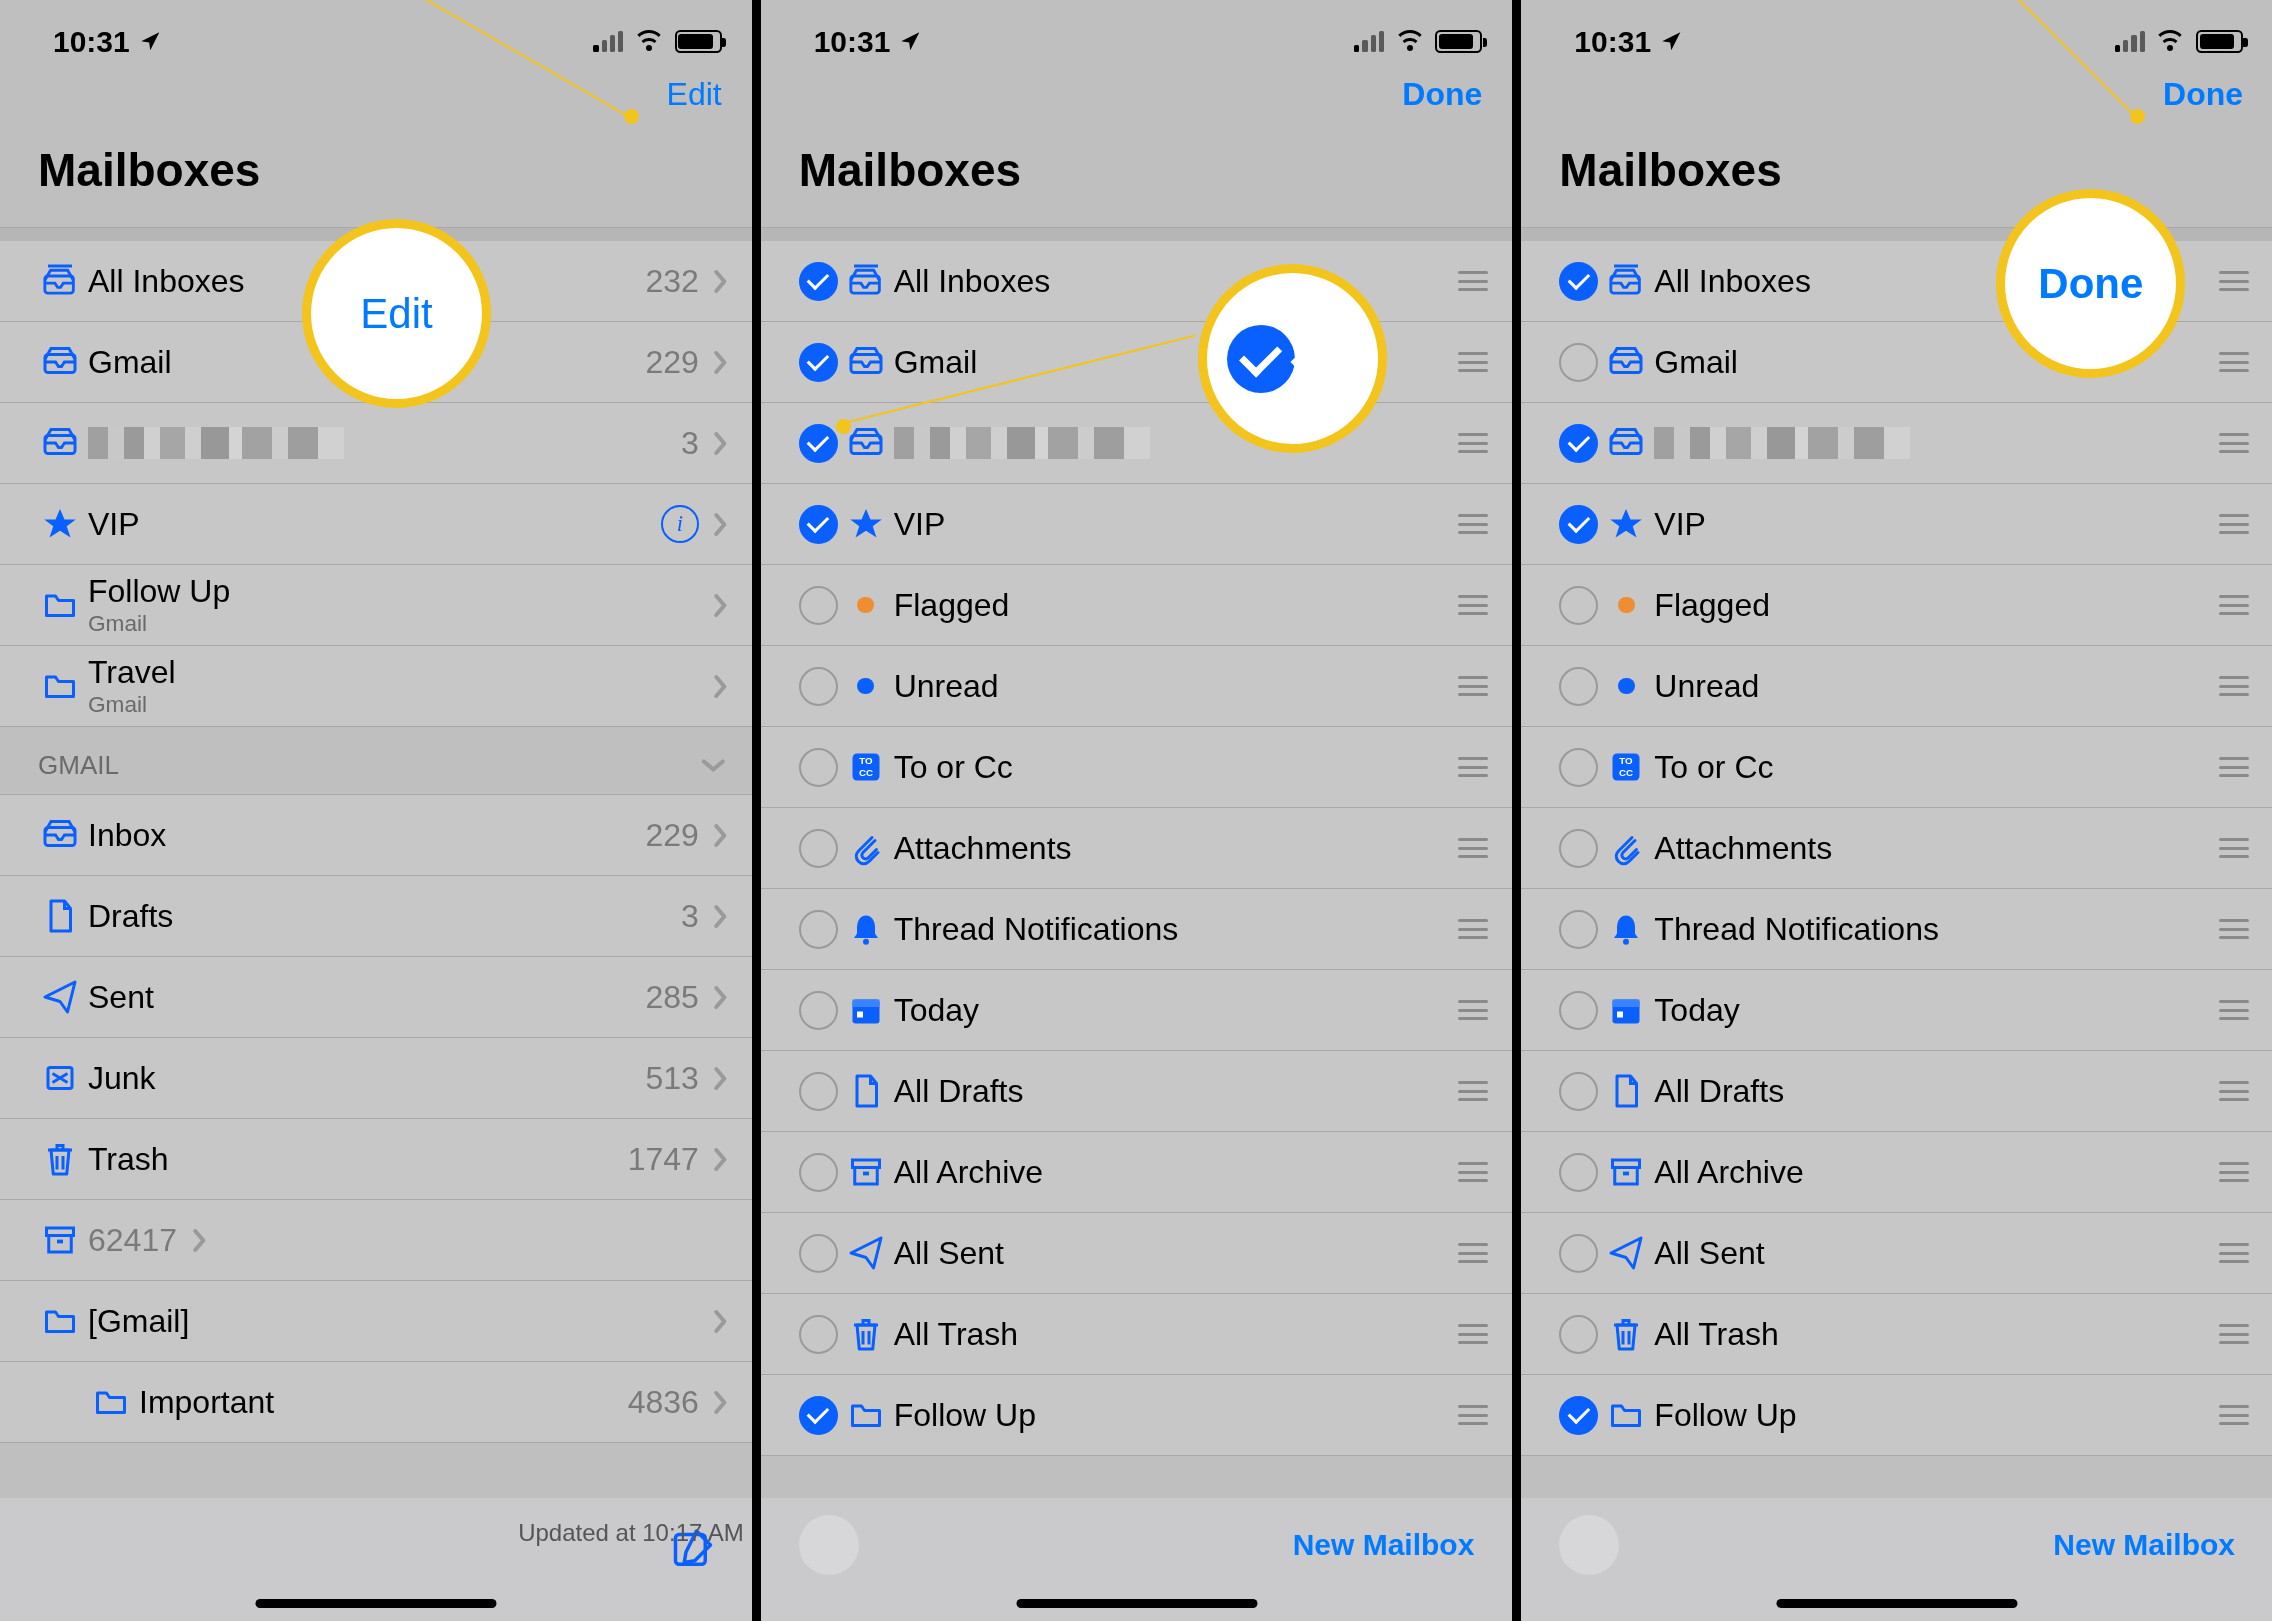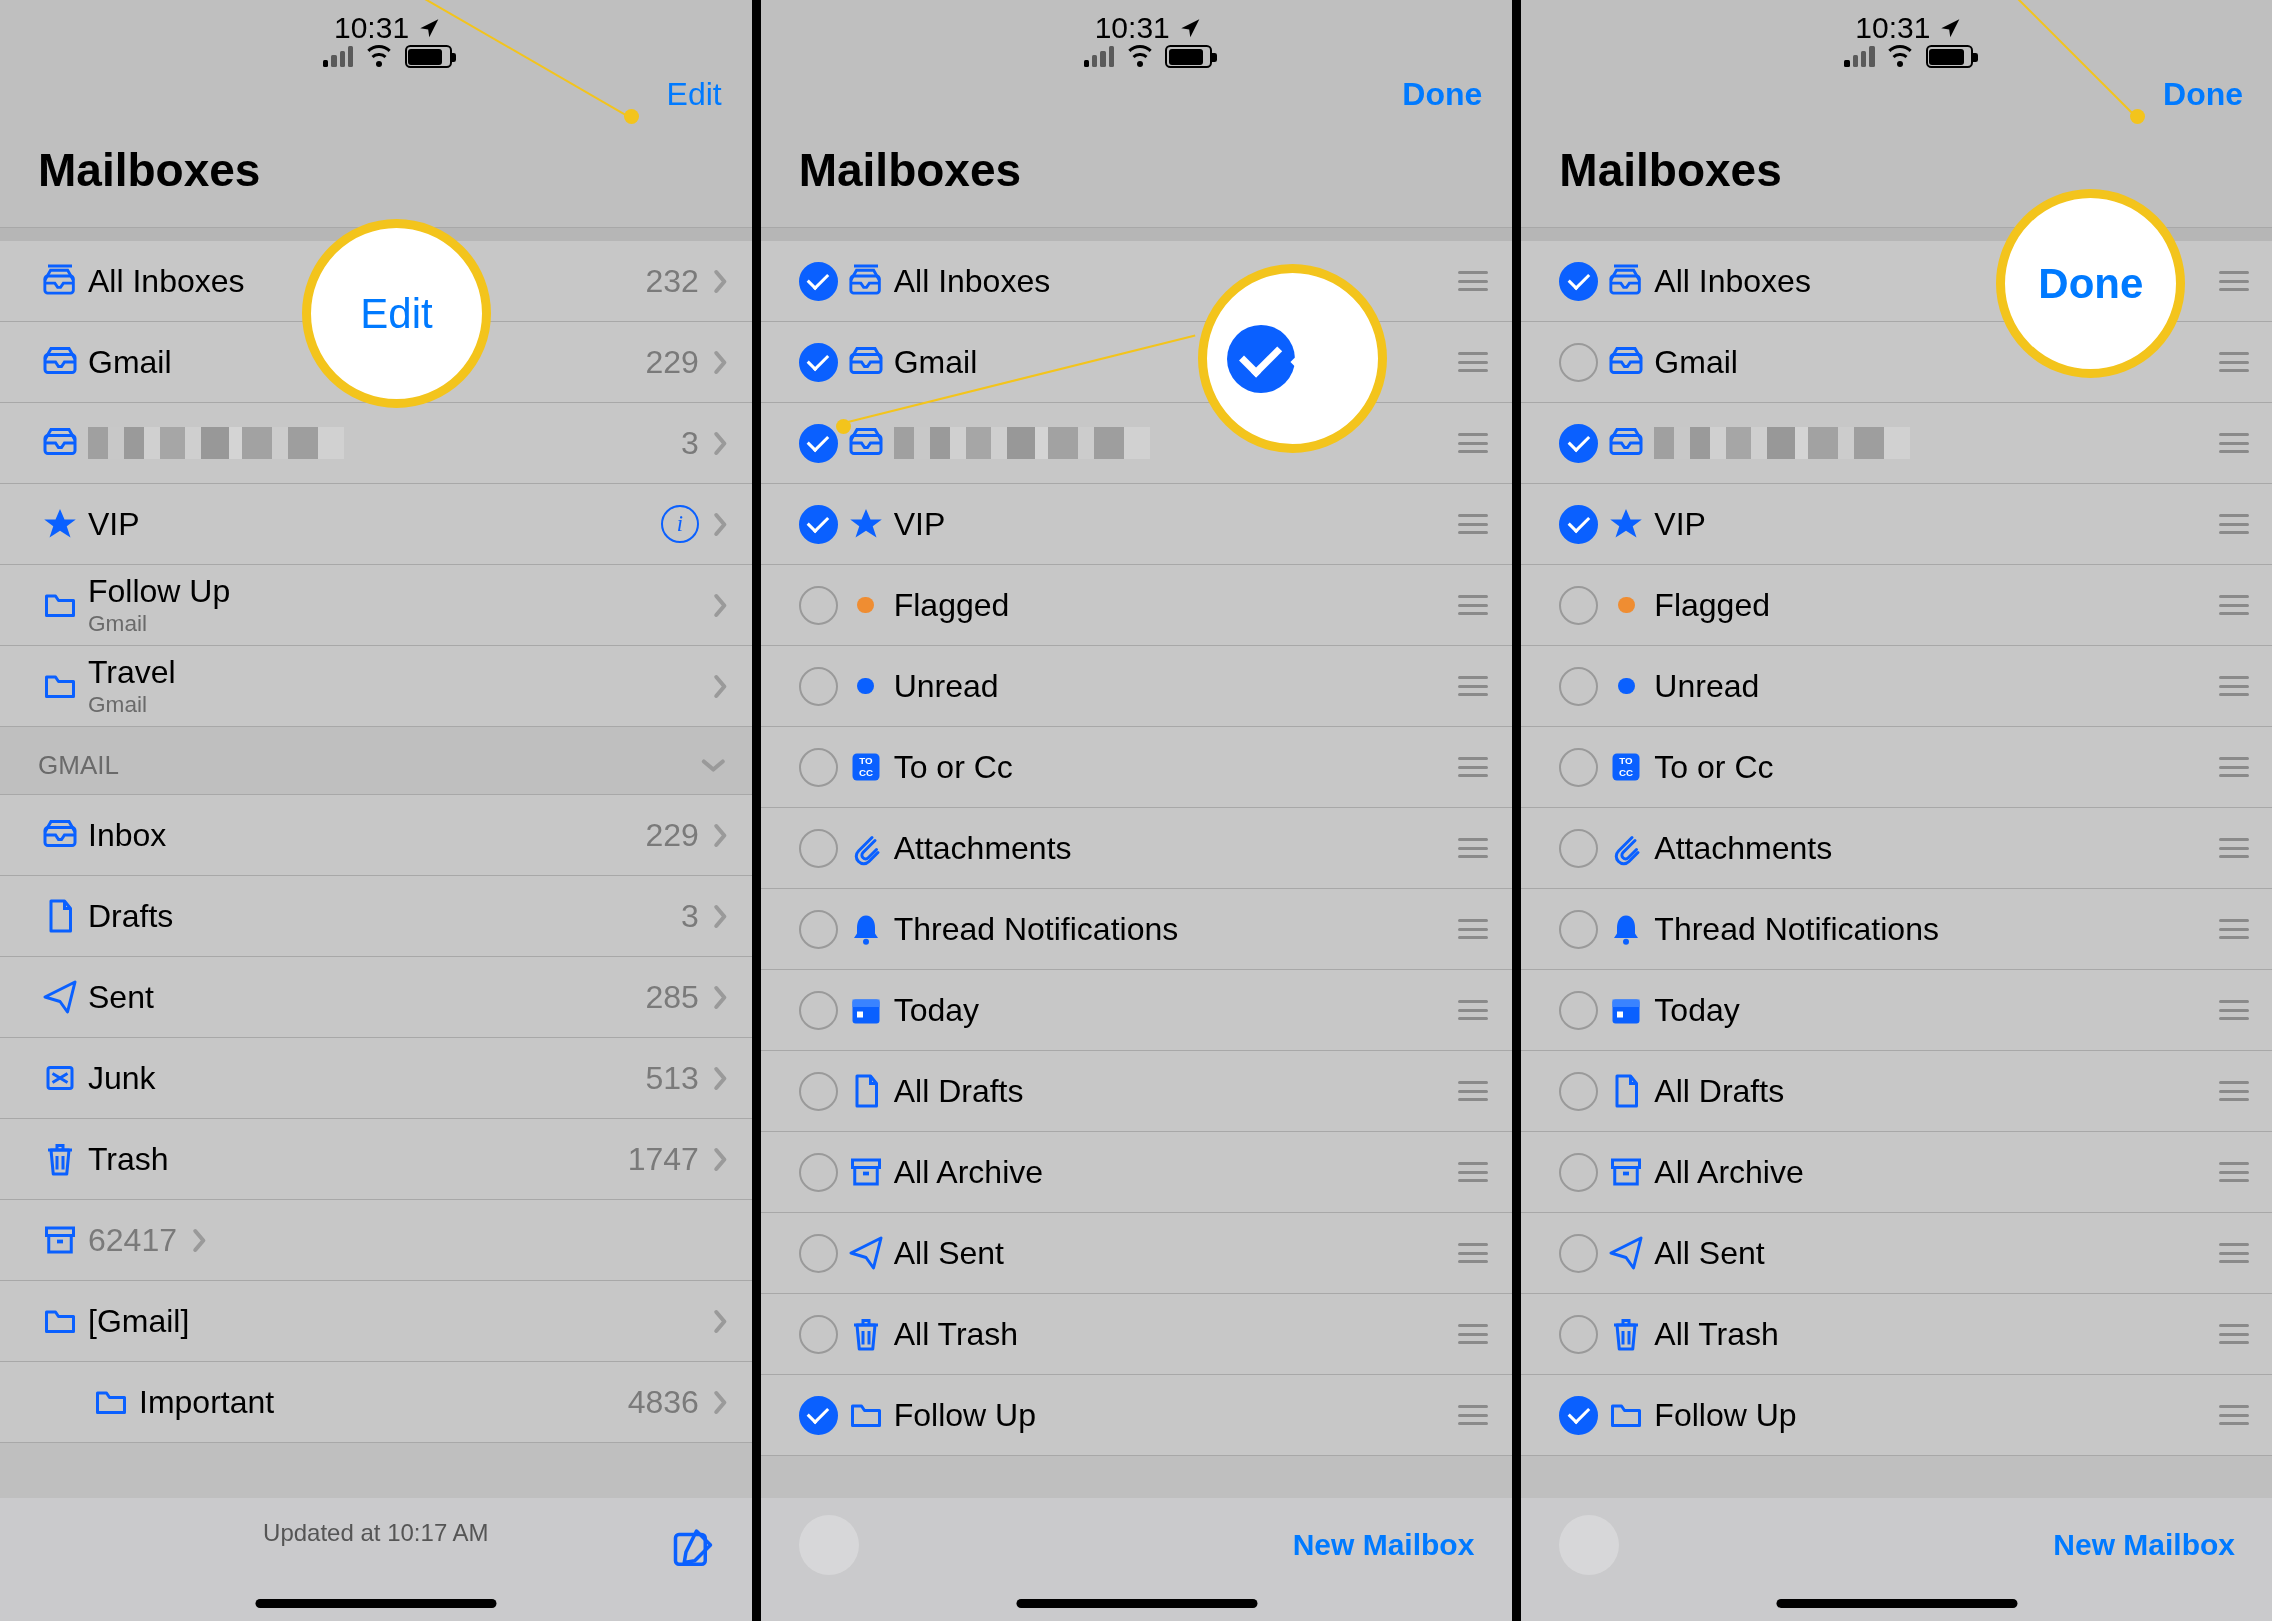--- a/index.html
+++ b/index.html
@@ -22,28 +22,27 @@
     background:#bfbfbf;
     overflow:hidden;
   }
   .divider {
     width:9px;
     background:#000;
   }
   
   .status-bar {
     display:flex;
-    justify-content:flex-end;
+    justify-content:space-between;
     align-items:center;
     padding: 15px 30px 0 53px;
     height:68px;
     font-size:30px;
-    font-weight:400;
+    font-weight:700;
     color:#000;
-    flex-direction:column;
   }
   .status-left { display:flex; align-items:center; gap:9px;}
   .status-right { display:flex; align-items:center; gap:10.6px;}
   
   .signal { display:flex; align-items:flex-end; gap:3px;}
   .signal span { width:5.3px; background:#5a5a5a; border-radius:1.5px;}
   .signal span:nth-child(1){height:7.5px;background:#000;}
   .signal span:nth-child(2){height:12px;}
   .signal span:nth-child(3){height:16.6px;}
   .signal span:nth-child(4){height:21px;}
@@ -113,21 +112,21 @@
   }
   
   .toolbar {
     position:absolute; bottom:0; left:0; right:0;
     height:124px;
     background:#cacacc;
     display:flex; align-items:center; justify-content:space-between;
     padding:0 38px 30px 38px;
     font-size:30px;
   }
-  .toolbar .center-text { position:absolute; left:0; right:0; top:21px; text-align:center; font-size:24px; color:#555;}
+  .toolbar .center-text { position:absolute; left:0; right:8px; top:21px; text-align:right; font-size:24px; color:#555;}
   .toolbar .right-btn { color:#007aff; font-weight:700;}
   .compose {
     width:42px; height:42px;
   }
   .home-indicator {
     position:absolute; bottom:13.6px; left:50%; transform:translateX(-50%);
     width:241px; height:9px; background:#000; border-radius:7.5px;
   }
   
   .list-wrap { position:absolute; top:241px; left:0; right:0; bottom:124px; overflow:hidden;}

